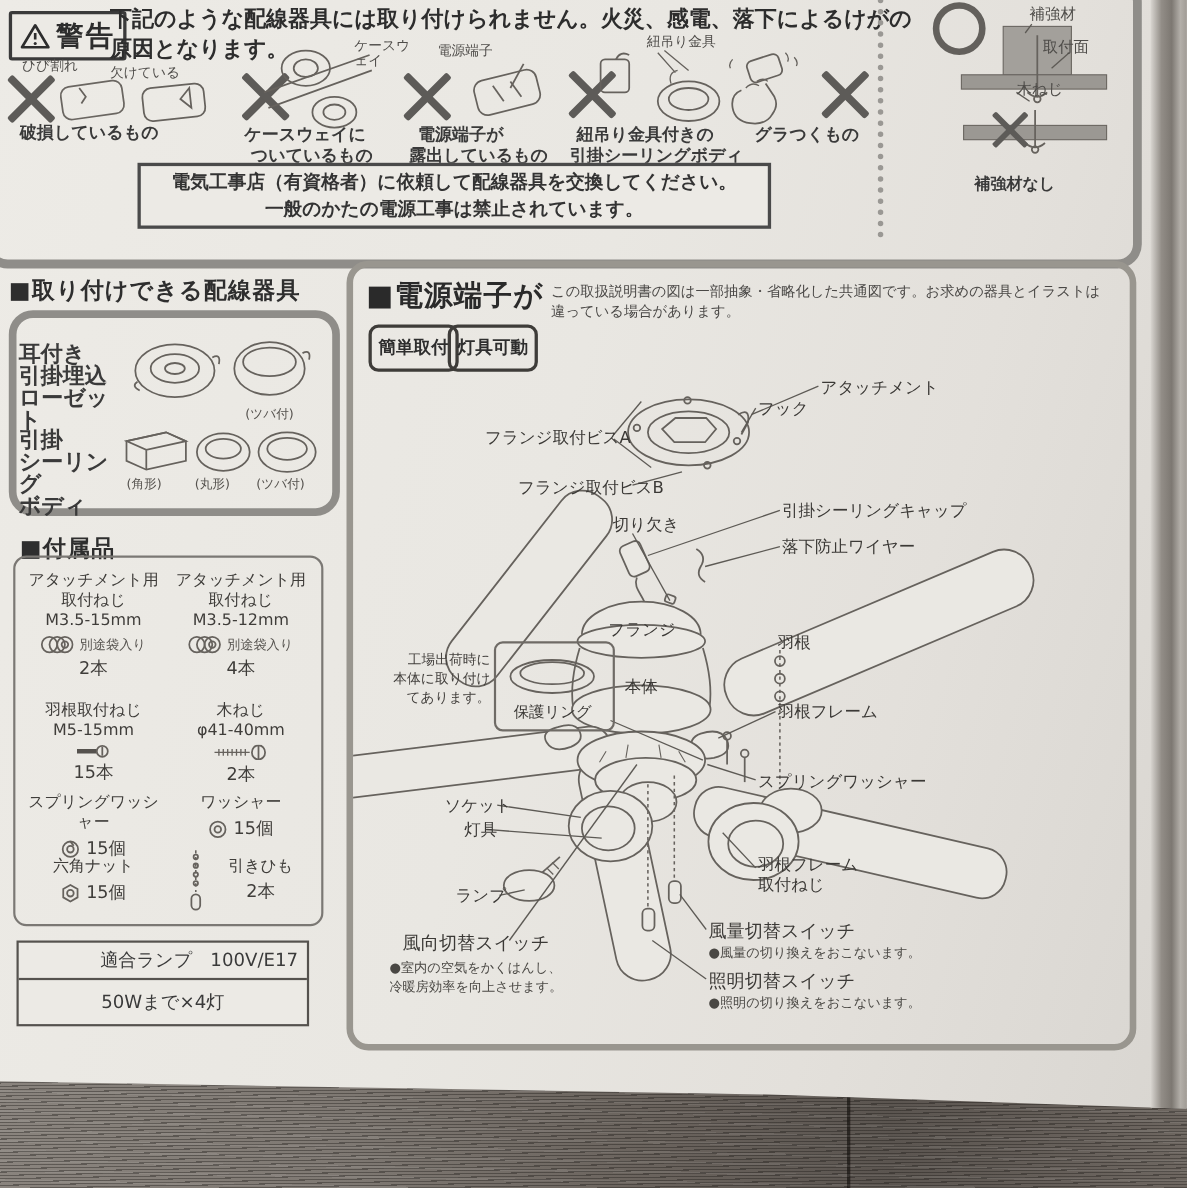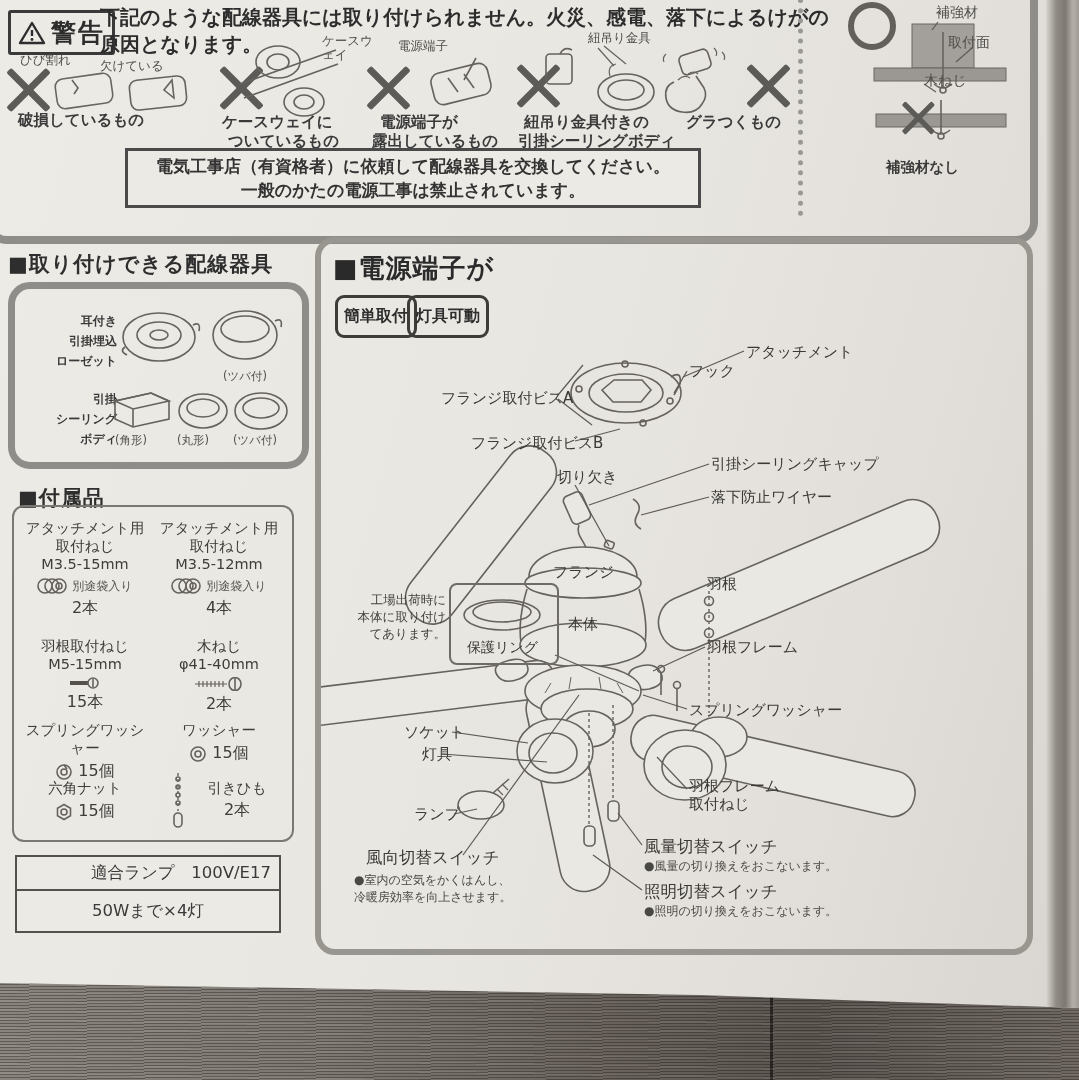--- a/index.html
+++ b/index.html
@@ -37,21 +37,21 @@
   .warn-badge span.t{font-size:25px;font-weight:bold;color:#2d2d2d;letter-spacing:2px;}
   .warn-head{position:absolute;left:100px;top:4px;font-size:20px;font-weight:bold;color:#2d2d2d;line-height:27px;}
   .wlab{position:absolute;font-size:12.5px;color:#4f4d4a;white-space:nowrap;}
   .wcap{position:absolute;font-size:15.5px;font-weight:600;color:#3a3a3a;white-space:nowrap;}
   .notice{position:absolute;left:125px;top:148px;width:570px;border:3px solid #4a4a4a;
     text-align:center;font-size:17px;font-weight:600;color:#333;line-height:24px;padding:3px 0;background:#eceae5;}
   .dotted-div{position:absolute;left:798px;top:-2px;height:218px;border-left:5px dotted #9a9894;}
   .sketch{position:absolute;}
   
   .attach-box{position:absolute;left:8px;top:282px;width:287px;height:173px;border:7px solid #8f8d89;border-radius:22px;}
-  .attach-name{position:absolute;font-size:12px;font-weight:600;color:#3a3a3a;text-align:right;line-height:20px;width:100px;}
+  .attach-name{position:absolute;font-size:20px;font-weight:600;color:#3a3a3a;text-align:left;line-height:20px;width:100px;}
   .sublab{position:absolute;font-size:11.5px;color:#55524e;white-space:nowrap;}
   
   .acc-box{position:absolute;left:12px;top:505px;width:278px;height:333px;border:2px solid #7b7874;border-radius:12px;}
   .acc-cell{position:absolute;width:130px;text-align:center;color:#3f3d3a;}
   .acc-cell .n{font-size:14.5px;line-height:18px;font-weight:500;}
   .acc-cell .q{font-size:16px;margin-top:3px;font-weight:500;}
   .acc-cell .note{font-size:12px;color:#56534f;}
   .iconrow{display:flex;align-items:center;justify-content:center;gap:5px;margin-top:4px;}
   
   .lamp-table{position:absolute;left:15px;top:855px;width:262px;border:2px solid #55524e;background:#eceae5;}
@@ -337,20 +337,24 @@
 
   <div class="lamp-table">
     <div class="lamp-head">適合ランプ　100V/E17</div>
     <div class="lamp-row">
       <div class="lamp-c2">50Wまで×4灯</div>
     </div>
   </div>
 
   <div class="parts-box">
     <div class="parts-title">■電源端子が</div>
+    <div class="parts-note">
+      <div>この取扱説明書の図は一部抽象・省略化した共通図です。お求めの器具とイラストは</div>
+      <div>違っている場合があります。</div>
+    </div>
     <div class="pbadge" style="left:14px;top:52px;">簡単取付</div>
     <div class="pbadge" style="left:86px;top:52px;">灯具可動</div>
 
     <svg class="fan-svg" viewBox="0 0 706 706">
 
       <rect x="-105" y="-26" width="210" height="52" rx="24" class="artf" transform="translate(160,292) rotate(-52)"></rect>
       <rect x="-150" y="-27" width="300" height="54" rx="26" class="artf" transform="translate(478,332) rotate(-23)"></rect>
 
       <ellipse cx="305" cy="150" rx="55" ry="30" class="art"></ellipse>
       <ellipse cx="305" cy="150" rx="37" ry="19" class="art"></ellipse>

